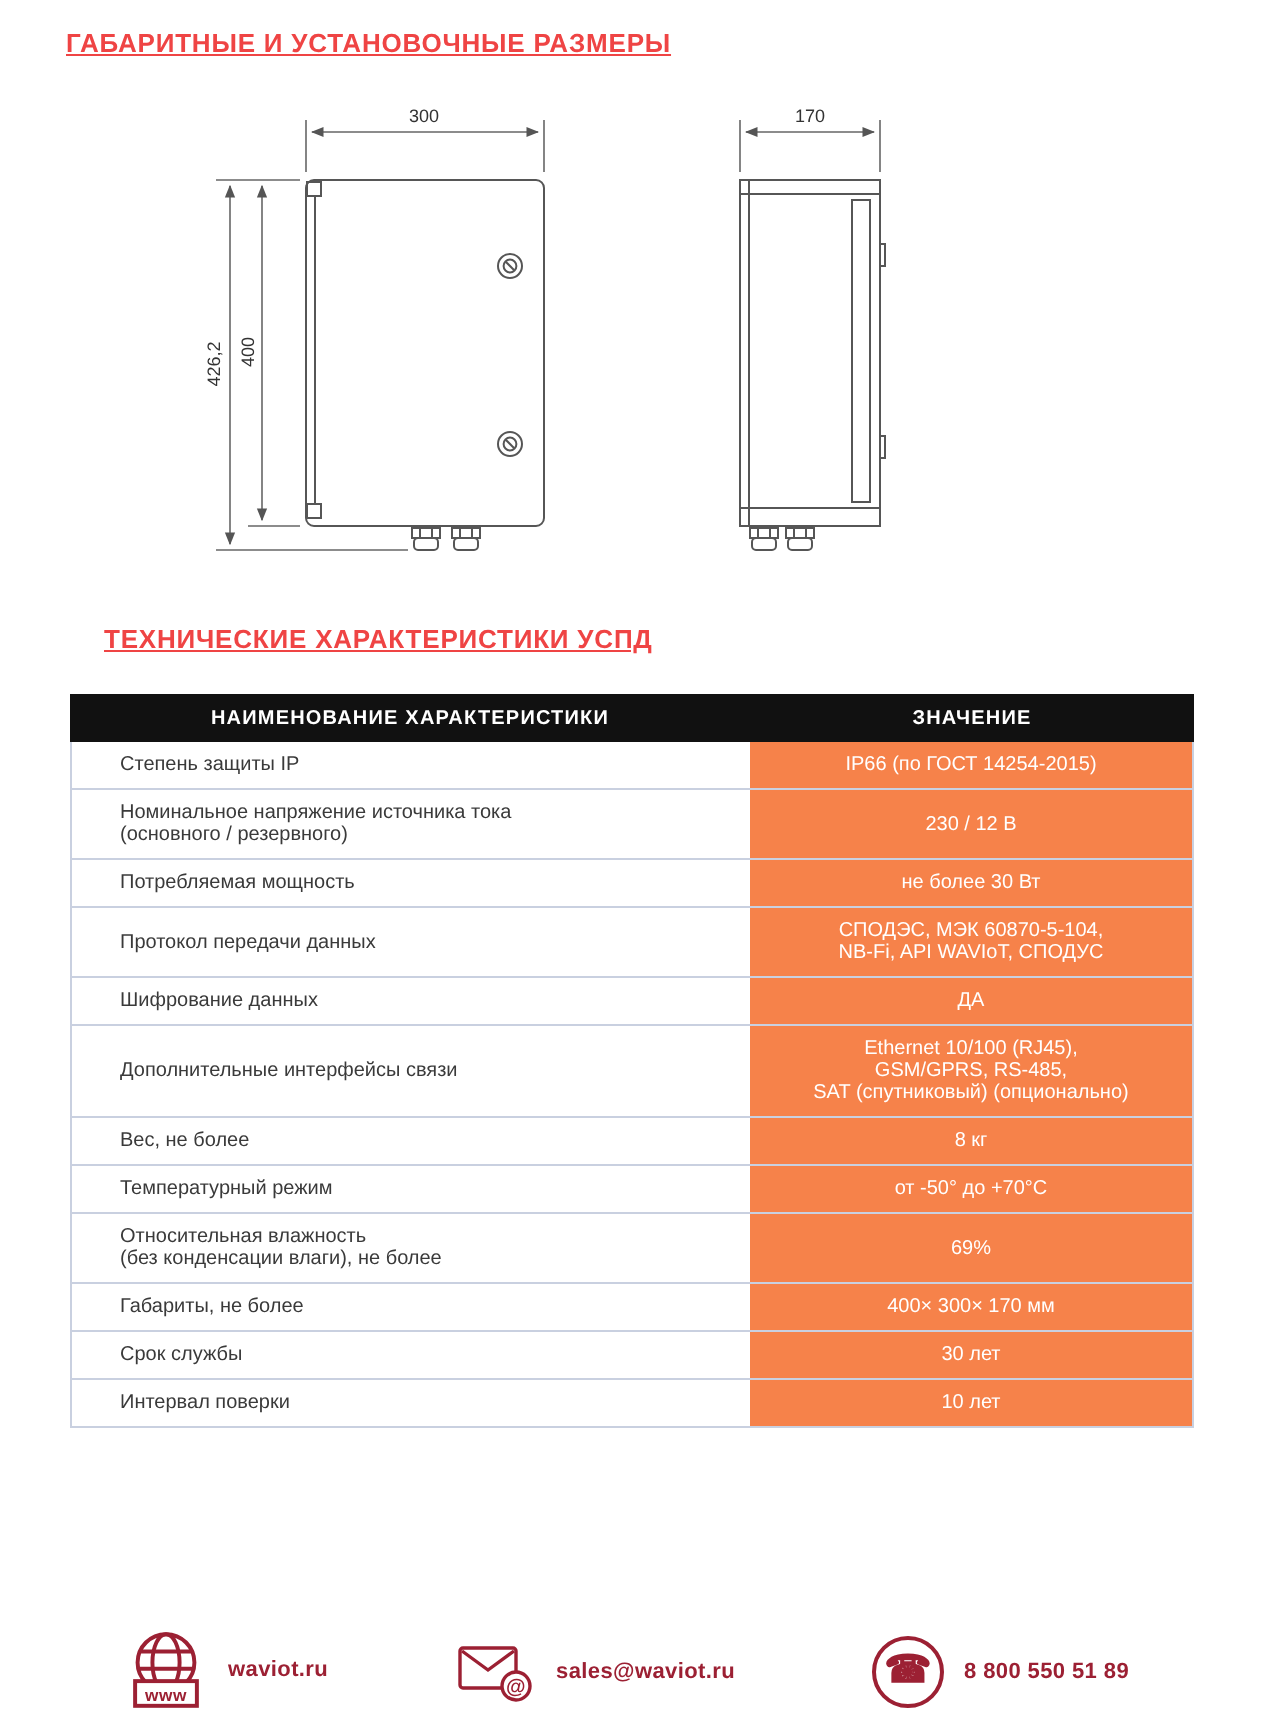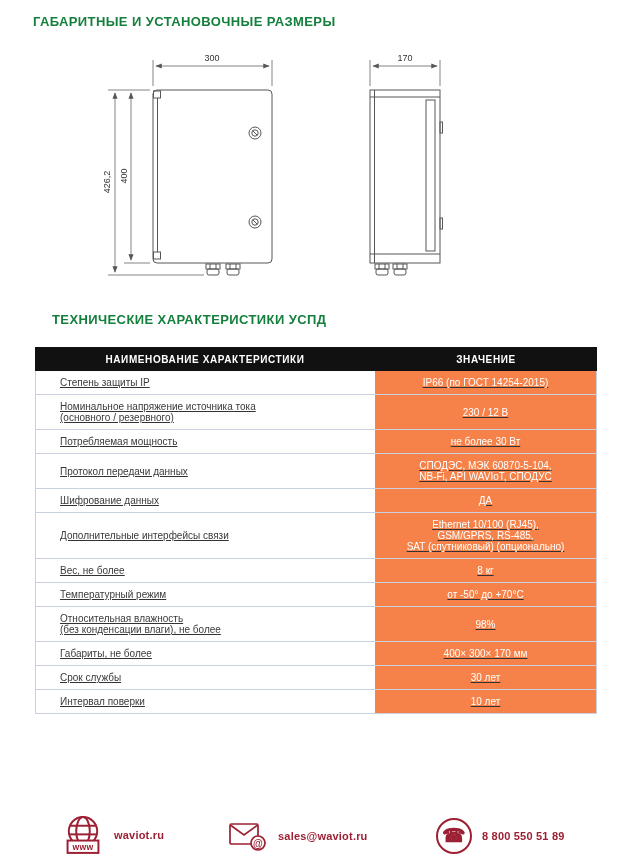--- a/index.html
+++ b/index.html
@@ -3,38 +3,39 @@
 <meta charset="utf-8">
 <style>
   * { margin:0; padding:0; box-sizing:border-box; }
   html,body { background:#ffffff; }
   body {
     width:632px; height:867px; position:relative; overflow:hidden;
     font-family:"Liberation Sans", sans-serif; color:#333;
   }
   .section-title {
     position:absolute; left:33px;
-    font-size:13px; font-weight:bold; letter-spacing:0.4px; color:#15803d;
+    font-size:13px; font-weight:bold; letter-spacing:0.4px; color:#ef4444;
     text-transform:uppercase;
+    text-decoration:underline;
   }
   #title-dimensions { top:14px; }
   #title-specs { top:312px;margin-left:19px; }
 
   #drawing { position:absolute; left:0; top:48px; }
 
   
   .spec-table { position:absolute; left:35px; top:347px; width:562px; }
   .thead {
     display:flex; background:#111111; color:#ffffff; height:24px;
     font-size:10px; font-weight:bold; letter-spacing:0.6px; text-transform:uppercase;
   }
   .thead > div { display:flex; align-items:center; justify-content:center; }
   .th-name  { width:340px; }
   .th-value { width:222px; }
-  .tbody { border:1px solid #C9D0E0; border-top:none;text-decoration:underline; }
+  .tbody { border:1px solid #C9D0E0; border-top:none; }
   .trow { display:flex; border-bottom:1px solid #C9D0E0; }
   .trow:last-child { border-bottom:none; }
   .tname {
     width:339px; background:#ffffff; color:#3a3a3a;
     font-size:10px; line-height:11px; white-space:pre-line;
     display:flex; align-items:center; padding:6px 8px 6px 24px;
   }
   .tvalue {
     width:221px; background:#F6824A; color:#ffffff;
     font-size:10px; line-height:11px; white-space:pre-line;
@@ -195,21 +196,21 @@
       <div class="tname">Вес, не более</div>
       <div class="tvalue">8 кг</div>
     </div>
     <div class="trow">
       <div class="tname">Температурный режим</div>
       <div class="tvalue">от -50° до +70°C</div>
     </div>
     <div class="trow">
       <div class="tname">Относительная влажность
 (без конденсации влаги), не более</div>
-      <div class="tvalue">98%</div>
+      <div class="tvalue">69%</div>
     </div>
     <div class="trow">
       <div class="tname">Габариты, не более</div>
       <div class="tvalue">400× 300× 170 мм</div>
     </div>
     <div class="trow">
       <div class="tname">Срок службы</div>
       <div class="tvalue">30 лет</div>
     </div>
     <div class="trow">

